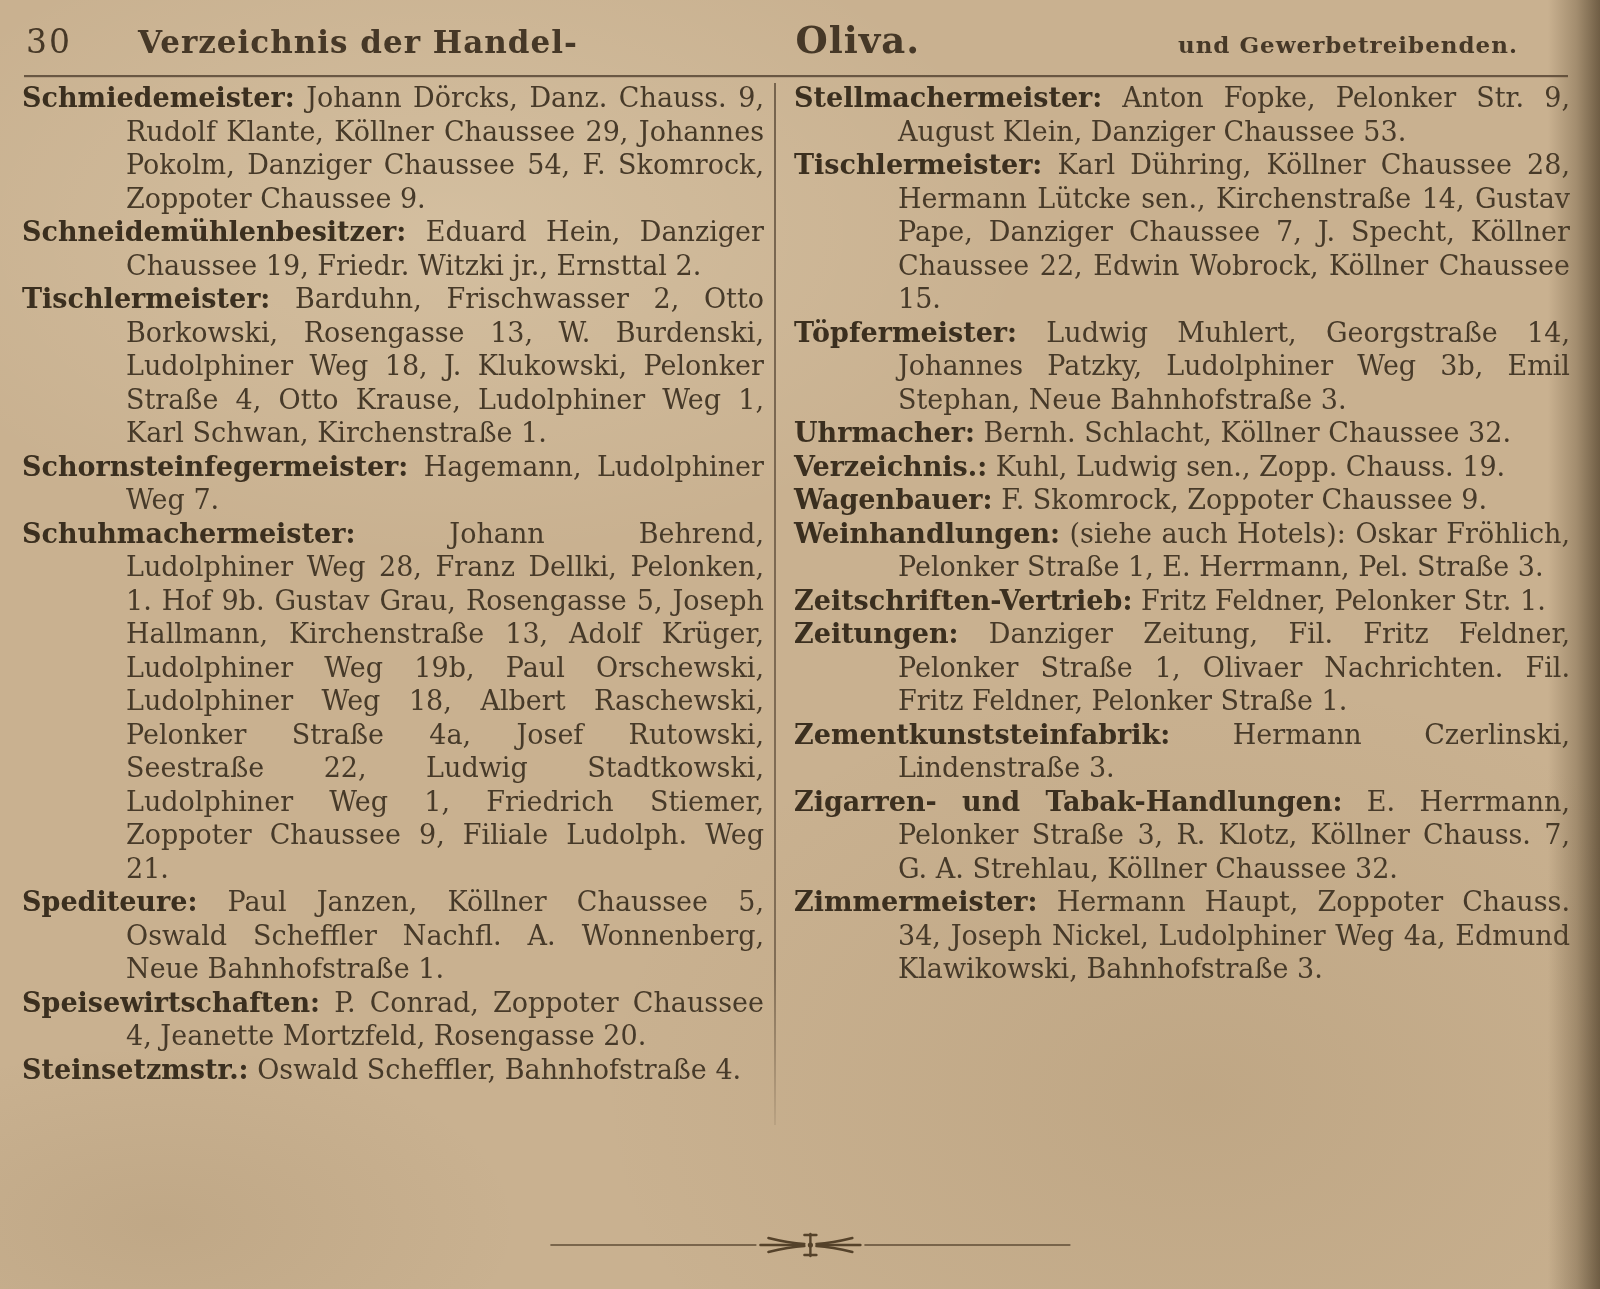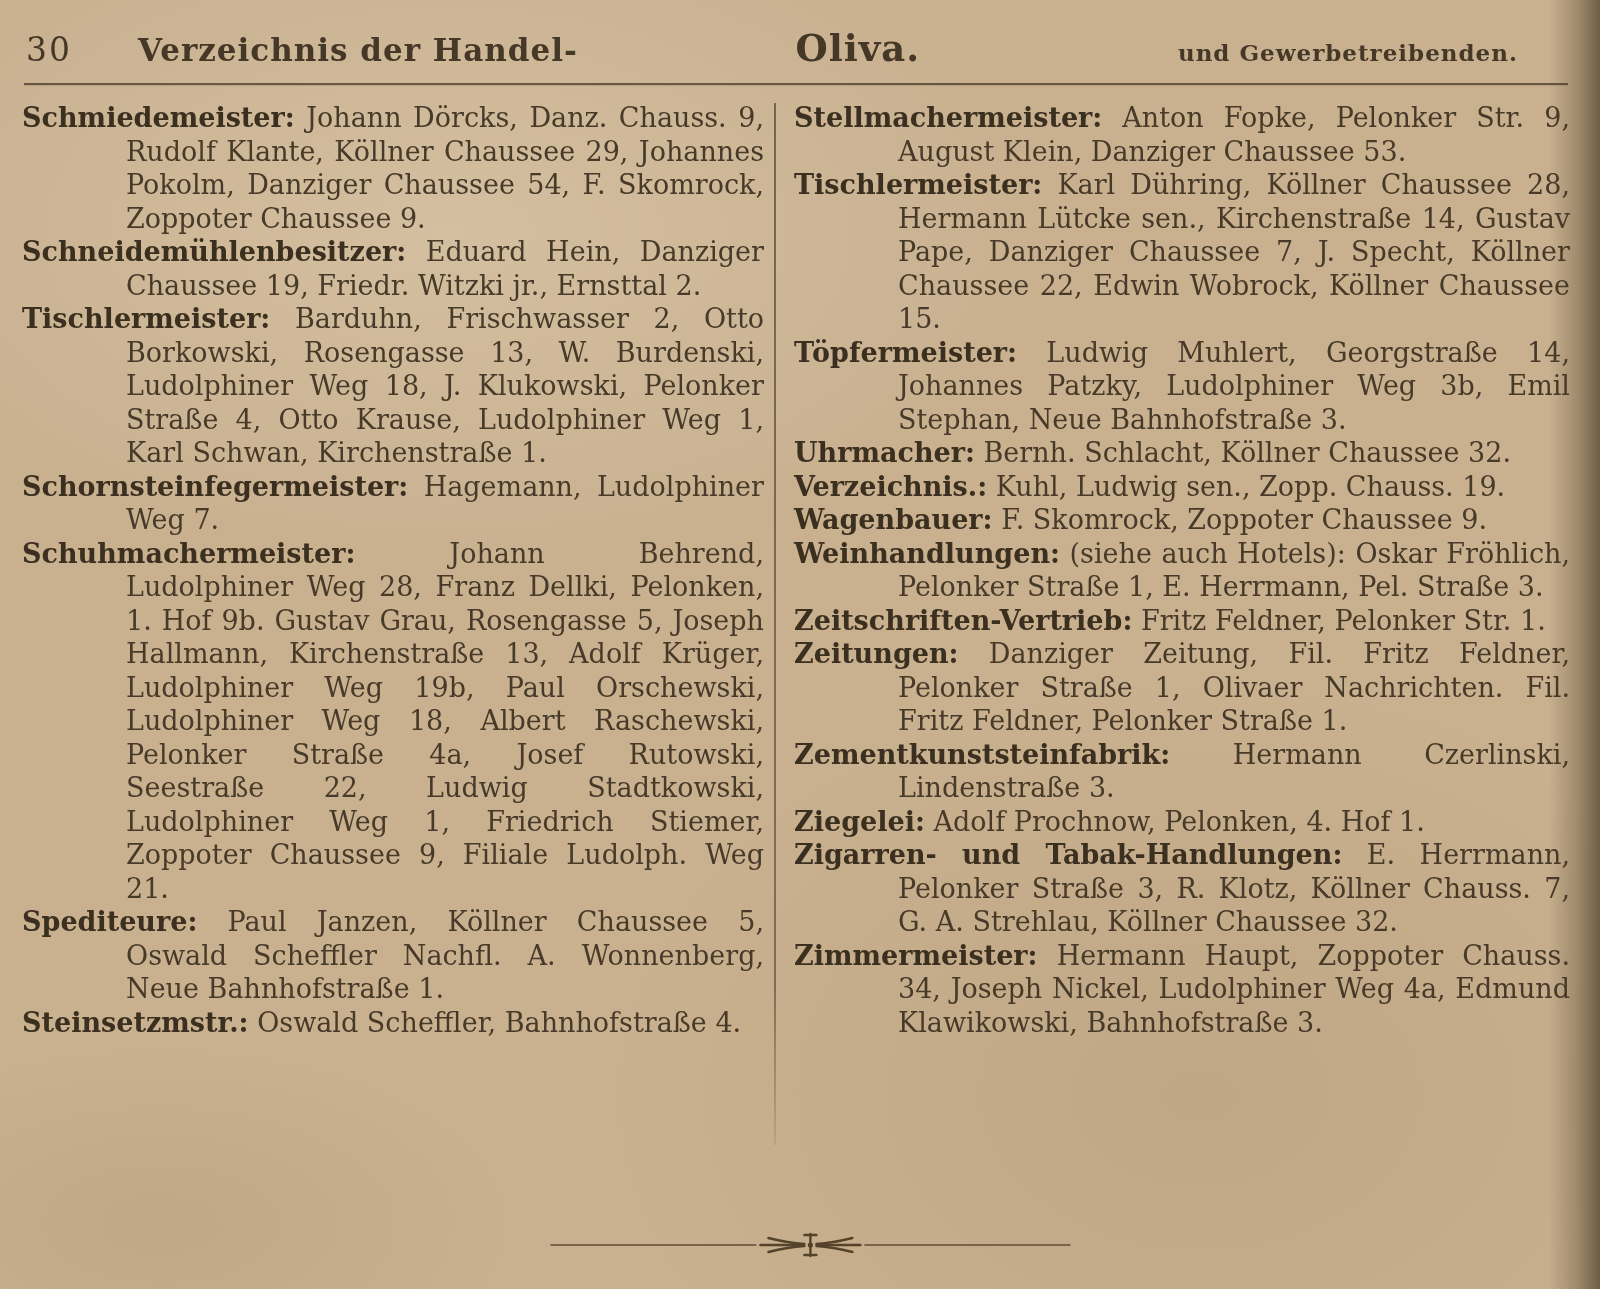--- a/index.html
+++ b/index.html
@@ -13,40 +13,40 @@
       radial-gradient(ellipse 600px 300px at 10% 95%, rgba(110,85,50,0.10), rgba(110,85,50,0) 60%),
       #c9b190;
     position: relative;
     overflow: hidden;
   }
   .edge-shadow-right {
     position: absolute; top: 0; right: 0; width: 52px; height: 100%;
     background: linear-gradient(to right, rgba(74,57,33,0) 0%, rgba(74,57,33,0.30) 55%, rgba(56,42,22,0.62) 100%);
     pointer-events: none; z-index: 5;
   }
-  .page { position: relative; padding: 20px 30px 0 22px; }
+  .page { position: relative; padding: 12px 30px 0 22px; }
 
   
   .header {
     display: flex; align-items: baseline; justify-content: space-between;
     padding: 6px 6px 0 4px;
   }
   .header-left { display: flex; align-items: baseline; }
   .page-number { font-size: 33px; letter-spacing: 2px; margin-right: 66px; }
   .header-title { font-size: 31px; font-weight: bold; letter-spacing: 1px; }
   .header-center { font-size: 37px; font-weight: bold; letter-spacing: 1px; margin-left: -40px; }
   .header-right { font-size: 23px; font-weight: bold; letter-spacing: 1px; padding-right: 46px; }
   .header-rule {
     height: 0; border-top: 2px solid rgba(72,56,40,0.75);
     margin: 13px 2px 0 2px;
     box-shadow: 0 1px 0 rgba(72,56,40,0.15);
   }
 
   
-  .columns { display: flex; margin-top: 16px; }
+  .columns { display: flex; margin-top: 4px; }
   .col { font-size: 27px; line-height: 33.5px; }
   .col-left  { width: 752px; padding-right: 10px; }
   .col-divider {
     width: 2px; height: 1042px; margin-top: 2px;
     background: linear-gradient(to bottom, rgba(72,56,40,0.65) 0%, rgba(72,56,40,0.55) 85%, rgba(72,56,40,0.1) 100%);
   }
   .col-right { flex: 1; padding-left: 18px; }
 
   .entry {
     text-align: justify;
@@ -81,35 +81,35 @@
   <div class="header-rule"></div>
 
   <div class="columns">
     <div class="col col-left">
         <div class="entry"><span class="trade">Schmiedemeister:</span> <span class="details">Johann Dörcks, Danz. Chauss. 9, Rudolf Klante, Köllner Chaussee 29, Johannes Pokolm, Danziger Chaussee 54, F. Skomrock, Zoppoter Chaussee 9.</span></div>
         <div class="entry"><span class="trade">Schneidemühlenbesitzer:</span> <span class="details">Eduard Hein, Danziger Chaussee 19, Friedr. Witzki jr., Ernsttal 2.</span></div>
         <div class="entry"><span class="trade">Tischlermeister:</span> <span class="details">Barduhn, Frischwasser 2, Otto Borkowski, Rosengasse 13, W. Burdenski, Ludolphiner Weg 18, J. Klukowski, Pelonker Straße 4, Otto Krause, Ludolphiner Weg 1, Karl Schwan, Kirchenstraße 1.</span></div>
         <div class="entry"><span class="trade">Schornsteinfegermeister:</span> <span class="details">Hagemann, Ludolphiner Weg 7.</span></div>
         <div class="entry"><span class="trade">Schuhmachermeister:</span> <span class="details">Johann Behrend, Ludolphiner Weg 28, Franz Dellki, Pelonken, 1. Hof 9b. Gustav Grau, Rosengasse 5, Joseph Hallmann, Kirchenstraße 13, Adolf Krüger, Ludolphiner Weg 19b, Paul Orschewski, Ludolphiner Weg 18, Albert Raschewski, Pelonker Straße 4a, Josef Rutowski, Seestraße 22, Ludwig Stadtkowski, Ludolphiner Weg 1, Friedrich Stiemer, Zoppoter Chaussee 9, Filiale Ludolph. Weg 21.</span></div>
         <div class="entry"><span class="trade">Spediteure:</span> <span class="details">Paul Janzen, Köllner Chaussee 5, Oswald Scheffler Nachfl. A. Wonnenberg, Neue Bahnhofstraße 1.</span></div>
+        <div class="entry"><span class="trade">Speisewirtschaften:</span> <span class="details">P. Conrad, Zoppoter Chaussee 4, Jeanette Mortzfeld, Rosengasse 20.</span></div>
         <div class="entry"><span class="trade">Steinsetzmstr.:</span> <span class="details">Oswald Scheffler, Bahnhofstraße 4.</span></div>
       </div>
     <div class="col-divider"></div>
     <div class="col col-right">
         <div class="entry"><span class="trade">Stellmachermeister:</span> <span class="details">Anton Fopke, Pelonker Str. 9, August Klein, Danziger Chaussee 53.</span></div>
         <div class="entry"><span class="trade">Tischlermeister:</span> <span class="details">Karl Dühring, Köllner Chaussee 28, Hermann Lütcke sen., Kirchenstraße 14, Gustav Pape, Danziger Chaussee 7, J. Specht, Köllner Chaussee 22, Edwin Wobrock, Köllner Chaussee 15.</span></div>
         <div class="entry"><span class="trade">Töpfermeister:</span> <span class="details">Ludwig Muhlert, Georgstraße 14, Johannes Patzky, Ludolphiner Weg 3b, Emil Stephan, Neue Bahnhofstraße 3.</span></div>
         <div class="entry"><span class="trade">Uhrmacher:</span> <span class="details">Bernh. Schlacht, Köllner Chaussee 32.</span></div>
         <div class="entry"><span class="trade">Verzeichnis.:</span> <span class="details">Kuhl, Ludwig sen., Zopp. Chauss. 19.</span></div>
         <div class="entry"><span class="trade">Wagenbauer:</span> <span class="details">F. Skomrock, Zoppoter Chaussee 9.</span></div>
         <div class="entry"><span class="trade">Weinhandlungen:</span> <span class="details">(siehe auch Hotels): Oskar Fröhlich, Pelonker Straße 1, E. Herrmann, Pel. Straße 3.</span></div>
         <div class="entry"><span class="trade">Zeitschriften-Vertrieb:</span> <span class="details">Fritz Feldner, Pelonker Str. 1.</span></div>
         <div class="entry"><span class="trade">Zeitungen:</span> <span class="details">Danziger Zeitung, Fil. Fritz Feldner, Pelonker Straße 1, Olivaer Nachrichten. Fil. Fritz Feldner, Pelonker Straße 1.</span></div>
         <div class="entry"><span class="trade">Zementkunststeinfabrik:</span> <span class="details">Hermann Czerlinski, Lindenstraße 3.</span></div>
-        <div class="entry"><span class="trade">Ziegelei:</span> <span class="details">Adolf Prochnow, Pelonken, 4. Hof 1.</span></div>
         <div class="entry"><span class="trade">Zigarren- und Tabak-Handlungen:</span> <span class="details">E. Herrmann, Pelonker Straße 3, R. Klotz, Köllner Chauss. 7, G. A. Strehlau, Köllner Chaussee 32.</span></div>
         <div class="entry"><span class="trade">Zimmermeister:</span> <span class="details">Hermann Haupt, Zoppoter Chauss. 34, Joseph Nickel, Ludolphiner Weg 4a, Edmund Klawikowski, Bahnhofstraße 3.</span></div>
       </div>
   </div>
 
 </div>
 
 <div class="footer-divider">
   <div class="orn-line"></div>
   <div class="orn-center">

